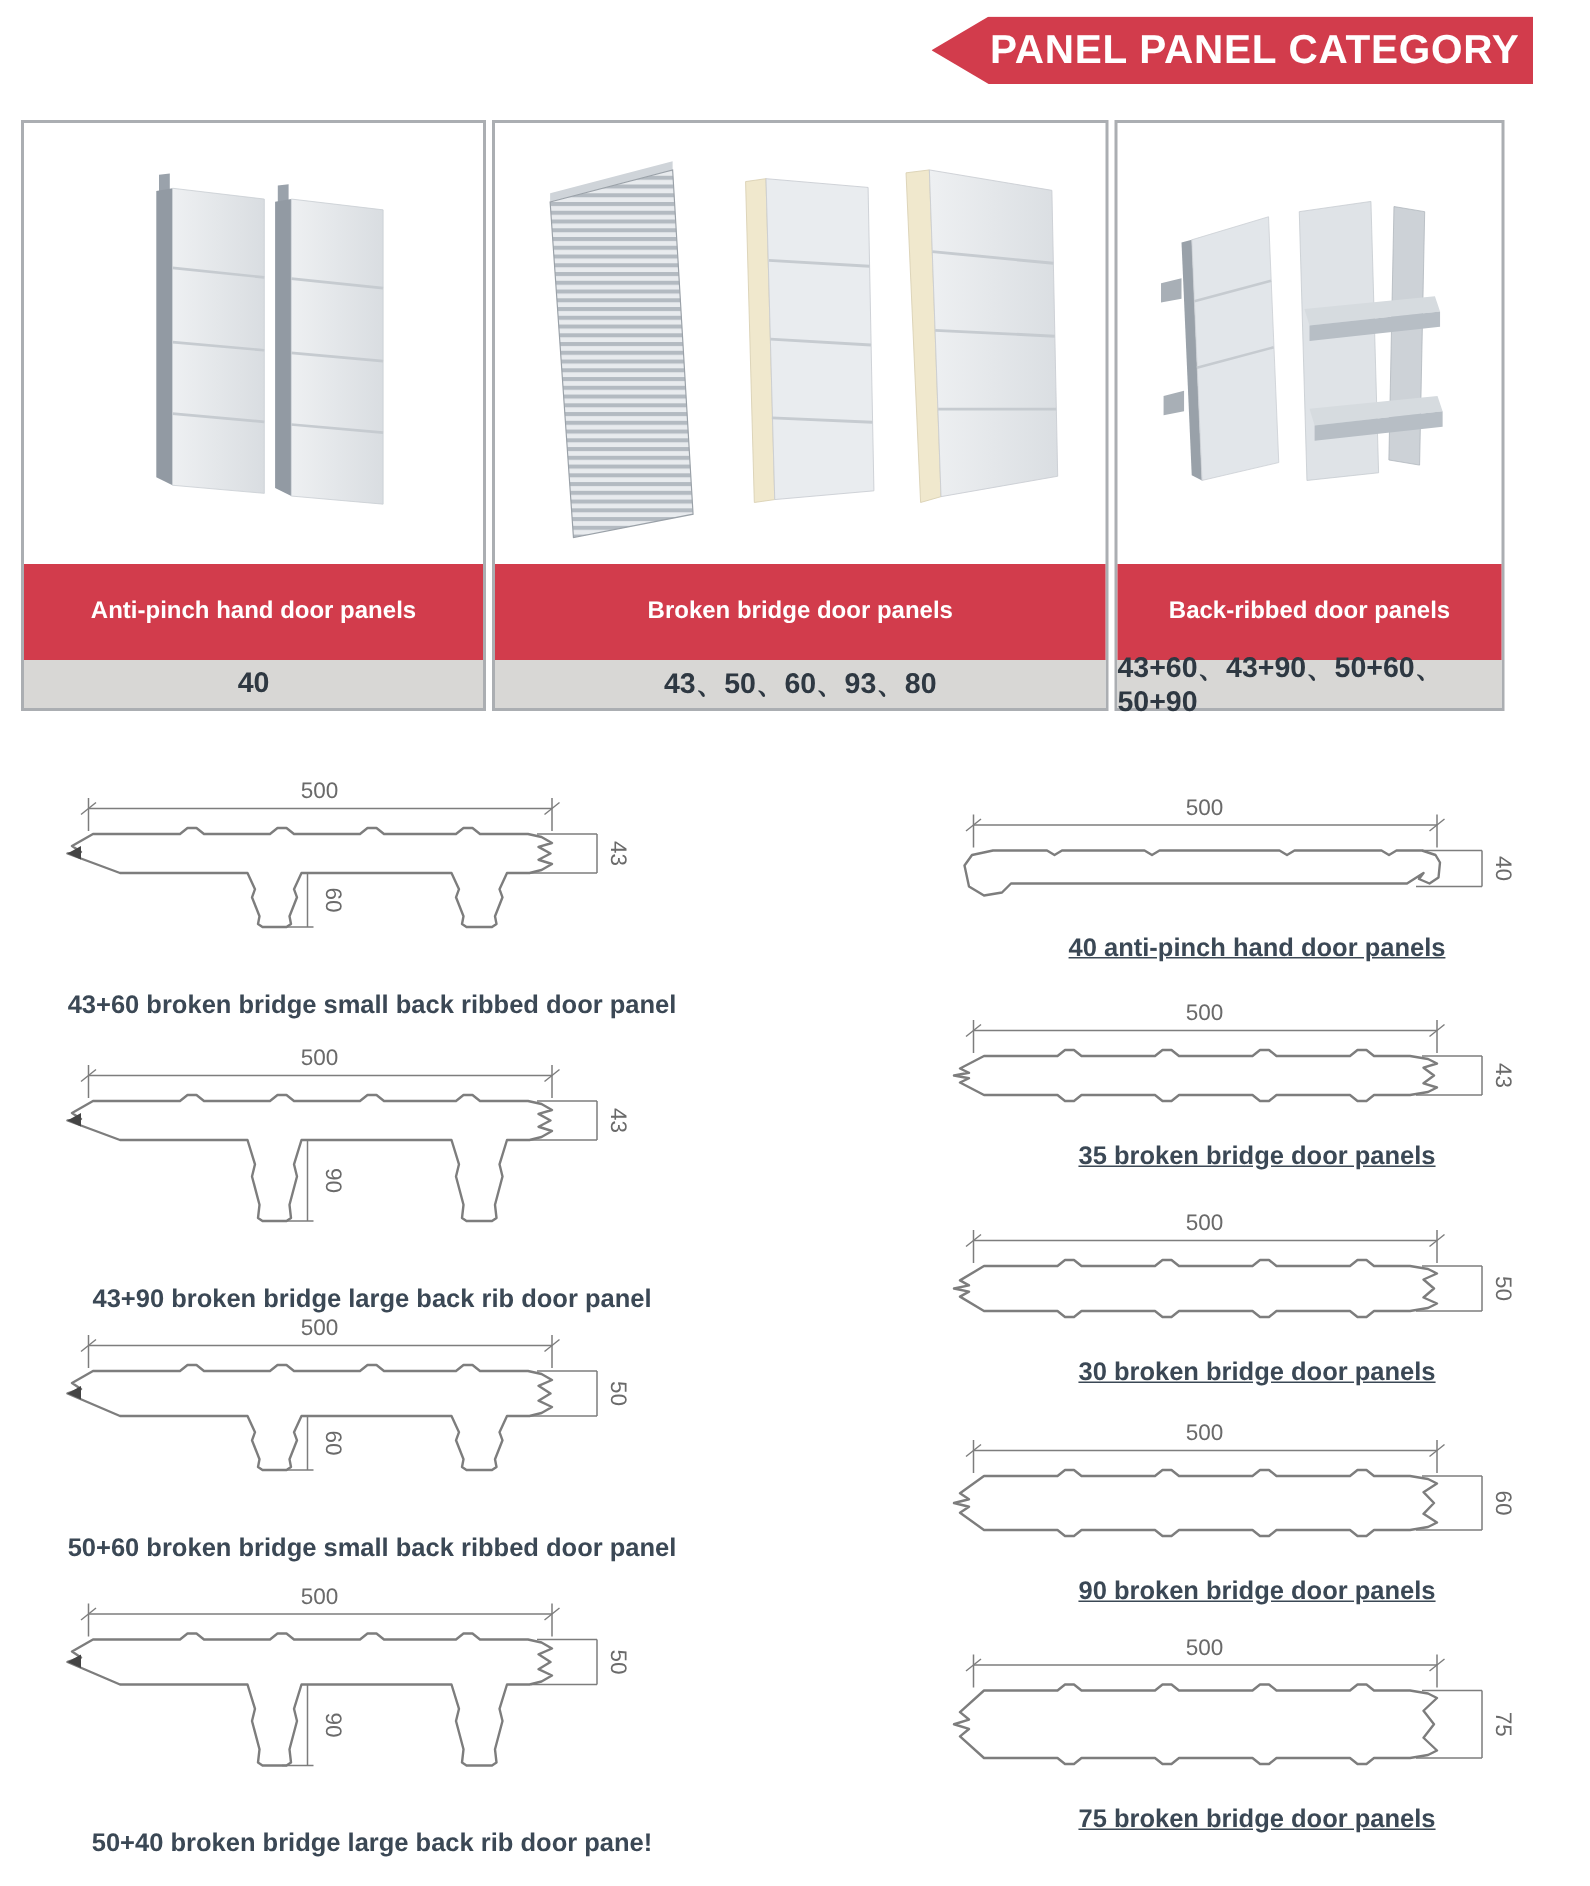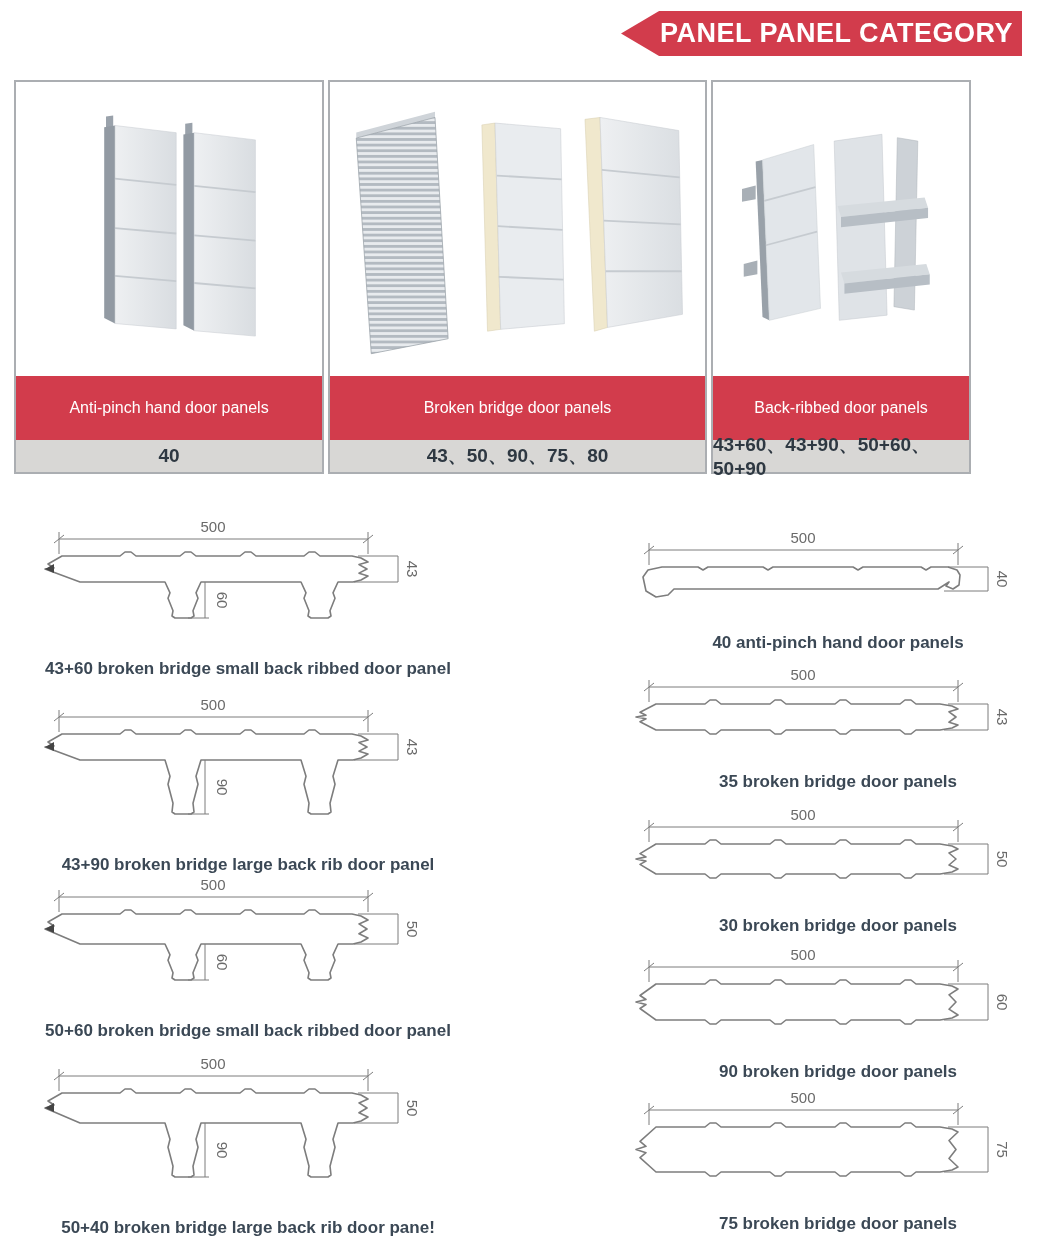--- a/index.html
+++ b/index.html
@@ -11,35 +11,35 @@
           background:var(--accent,#d23c4c);
           clip-path:polygon(0 50%,9.5% 0,100% 0,100% 100%,9.5% 100%);
           display:flex;align-items:center;justify-content:center;
           padding-left:30px;box-sizing:border-box;}
   .banner span{color:#fff;font-size:27px;font-weight:700;letter-spacing:.5px;white-space:nowrap;}
 
   
   .cards{position:absolute;left:14px;top:80px;display:flex;gap:4px;}
   .card{border:2px solid #abaeb2;background:#fff;display:flex;flex-direction:column;
         box-sizing:border-box;height:394px;}
-  .card.w1{width:310px}.card.w2{width:379px}.card.w3{width:260px}
+  .card.w1{width:310px}.card.w2{width:411px}.card.w3{width:260px}
   .card .img{flex:1;display:flex;align-items:center;justify-content:center;overflow:hidden;}
   .card .red{height:64px;background:var(--accent,#d23c4c);color:#fff;display:flex;
-             align-items:center;justify-content:center;font-size:16px;font-weight:400;}
+             align-items:center;justify-content:center;font-size:16px;font-weight:700;}
   .card .sizes{height:32px;background:#d8d7d5;color:#2e3842;display:flex;
                align-items:center;justify-content:center;font-size:19px;font-weight:700;}
 
   
   .dgcol{position:absolute;}
   .dgcol-left{left:28px;top:512px;width:440px;height:745px;}
   .dgcol-right{left:618px;top:505px;width:440px;height:752px;}
   .dgblock{position:absolute;left:0;width:440px;}
   .caption{width:440px;text-align:center;font-weight:700;font-size:17px;
            color:#3b4855;margin-top:21px;}
-  .dgcol-right .caption{margin-top:12px;}
+  .dgcol-right .caption{margin-top:0;text-decoration:underline;}
 </style>
 </head>
 <body>
 
 <div id="page">
 
   <div class="banner">
     <span>PANEL PANEL CATEGORY</span>
   </div>
 
@@ -104,21 +104,21 @@
           <polygon points="288,26 372,40 376,236 296,250" fill="url(#g2)" stroke="#c9cdd2" stroke-width="0.6"></polygon>
           <line x1="290" y1="82" x2="373" y2="90" stroke="#c6cbd0" stroke-width="2"></line>
           <line x1="292" y1="136" x2="374" y2="140" stroke="#c6cbd0" stroke-width="2"></line>
           <line x1="294" y1="190" x2="375" y2="190" stroke="#c6cbd0" stroke-width="2"></line>
         </svg>
       </div>
       <div class="red">
         <span>Broken bridge door panels</span>
       </div>
       <div class="sizes">
-        <span>43、50、90、75、80</span>
+        <span>43、50、60、93、80</span>
       </div>
     </div>
 
     <div class="card w3">
       <div class="img">
         <svg width="270" height="282" viewBox="0 0 300 290">
           <polygon points="34,98 50,94 50,110 34,113" fill="#a8afb6"></polygon>
           <polygon points="36,186 52,182 52,198 36,201" fill="#a8afb6"></polygon>
           <polygon points="50,66 58,64 66,252 58,248" fill="#99a1a9"></polygon>
           <polygon points="58,64 118,46 126,238 66,252" fill="#e2e6ea" stroke="#c9cdd2" stroke-width="0.6"></polygon>

